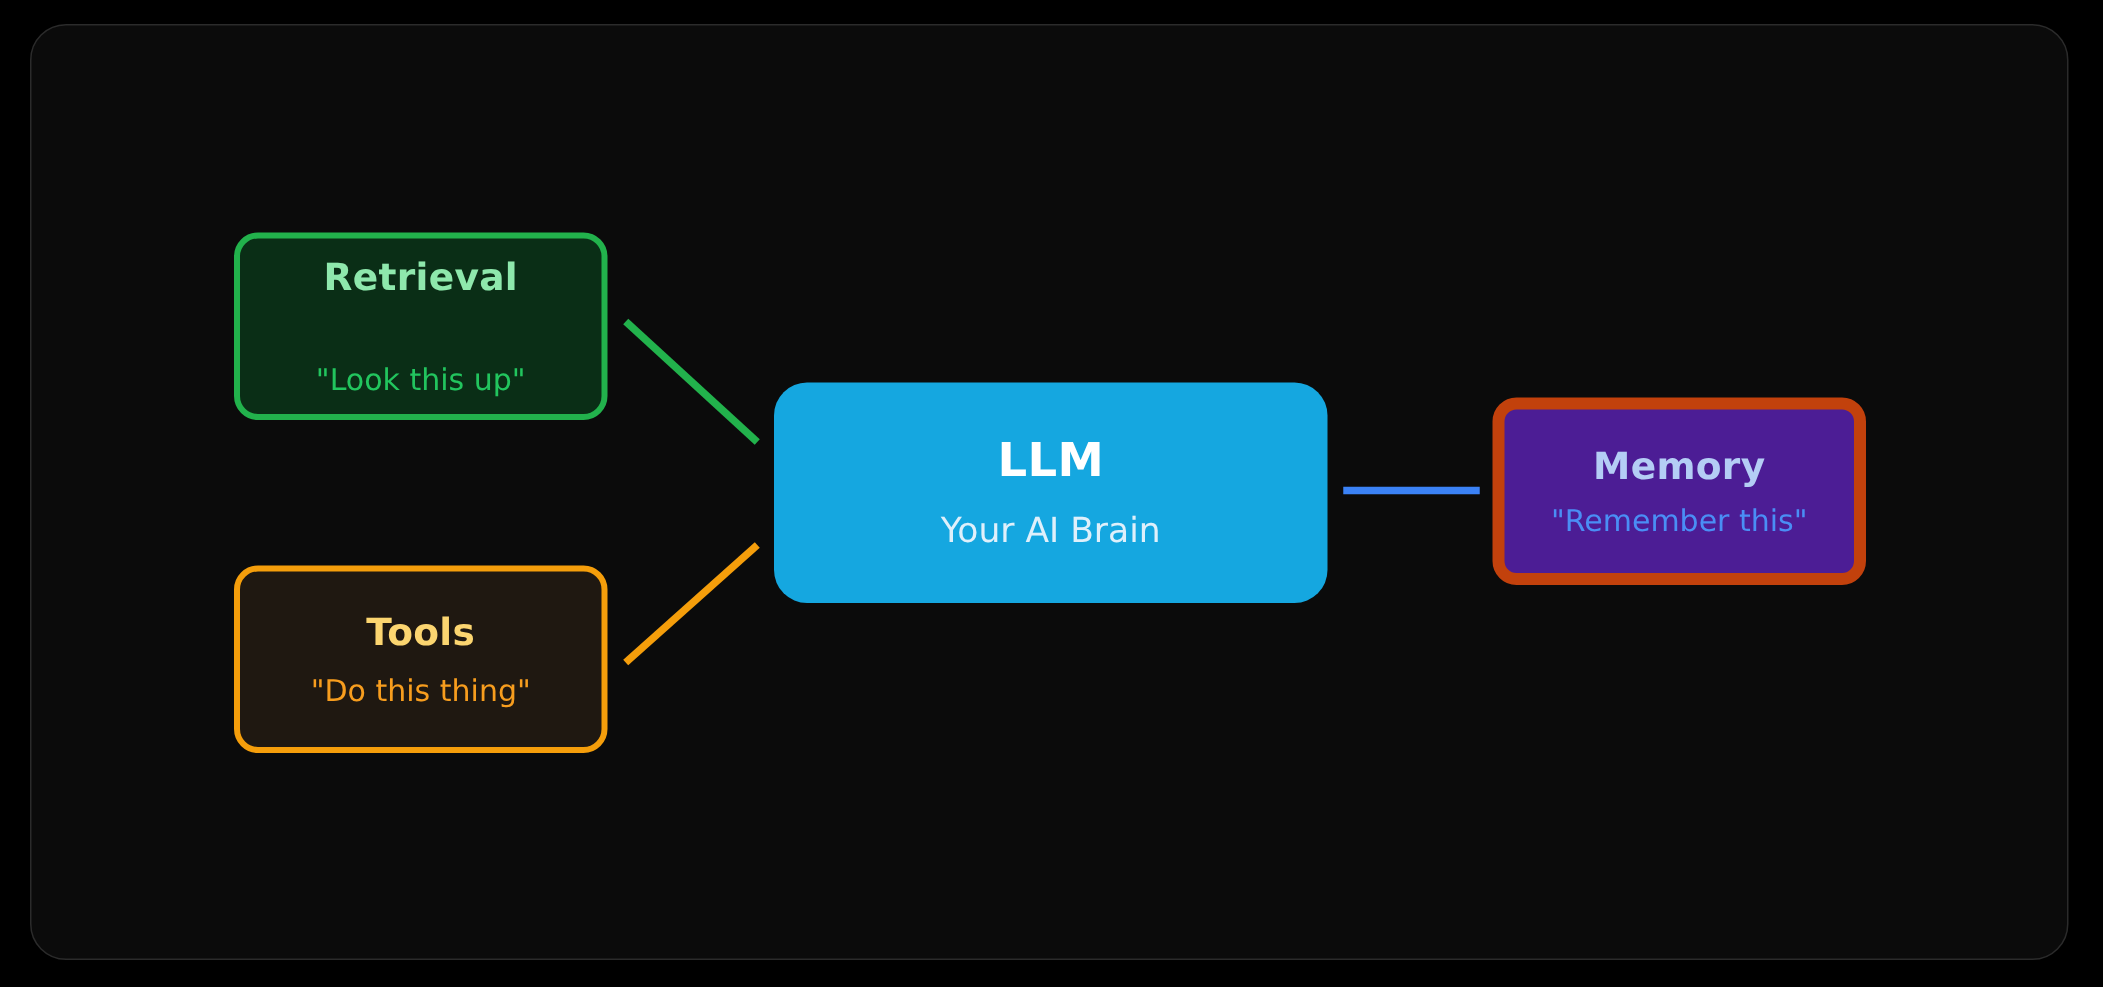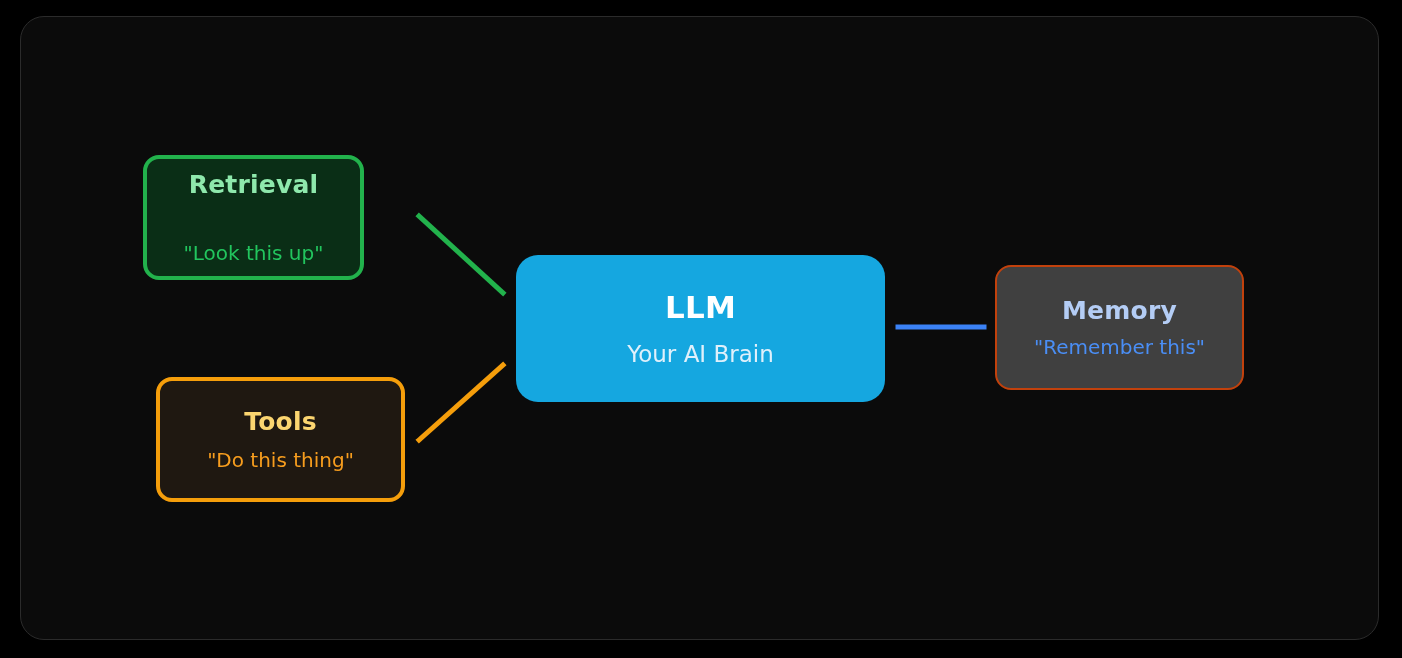--- a/index.html
+++ b/index.html
@@ -58,23 +58,23 @@
     font-weight: bold;
     letter-spacing: 0.2px;
     line-height: 1.1;
   }
   .node .subtitle {
     line-height: 1.1;
   }
 
   
   #node-retrieval {
-    left: 143px;
+    left: 156px;
     top: 155px;
-    width: 221px;
+    width: 249px;
     height: 125px;
     background: #0a2e16;
     border: 4px solid #22b24c;
     gap: 30px;
   }
   #node-retrieval .title {
     color: #8ee8ac;
     font-size: 25px;
     margin-bottom: 14px;
   }
@@ -121,22 +121,22 @@
     color: #dff0fb;
     font-size: 23px;
   }
 
   
   #node-memory {
     left: 995px;
     top: 265px;
     width: 249px;
     height: 125px;
-    background: #404040;
-    border: 2px solid #c2410c;
+    background: #4c1d95;
+    border: 8px solid #c2410c;
   }
   #node-memory .title {
     color: #b4cdf5;
     font-size: 25px;
     margin-bottom: 12px;
   }
   #node-memory .subtitle {
     color: #4a8ef5;
     font-size: 20px;
   }

